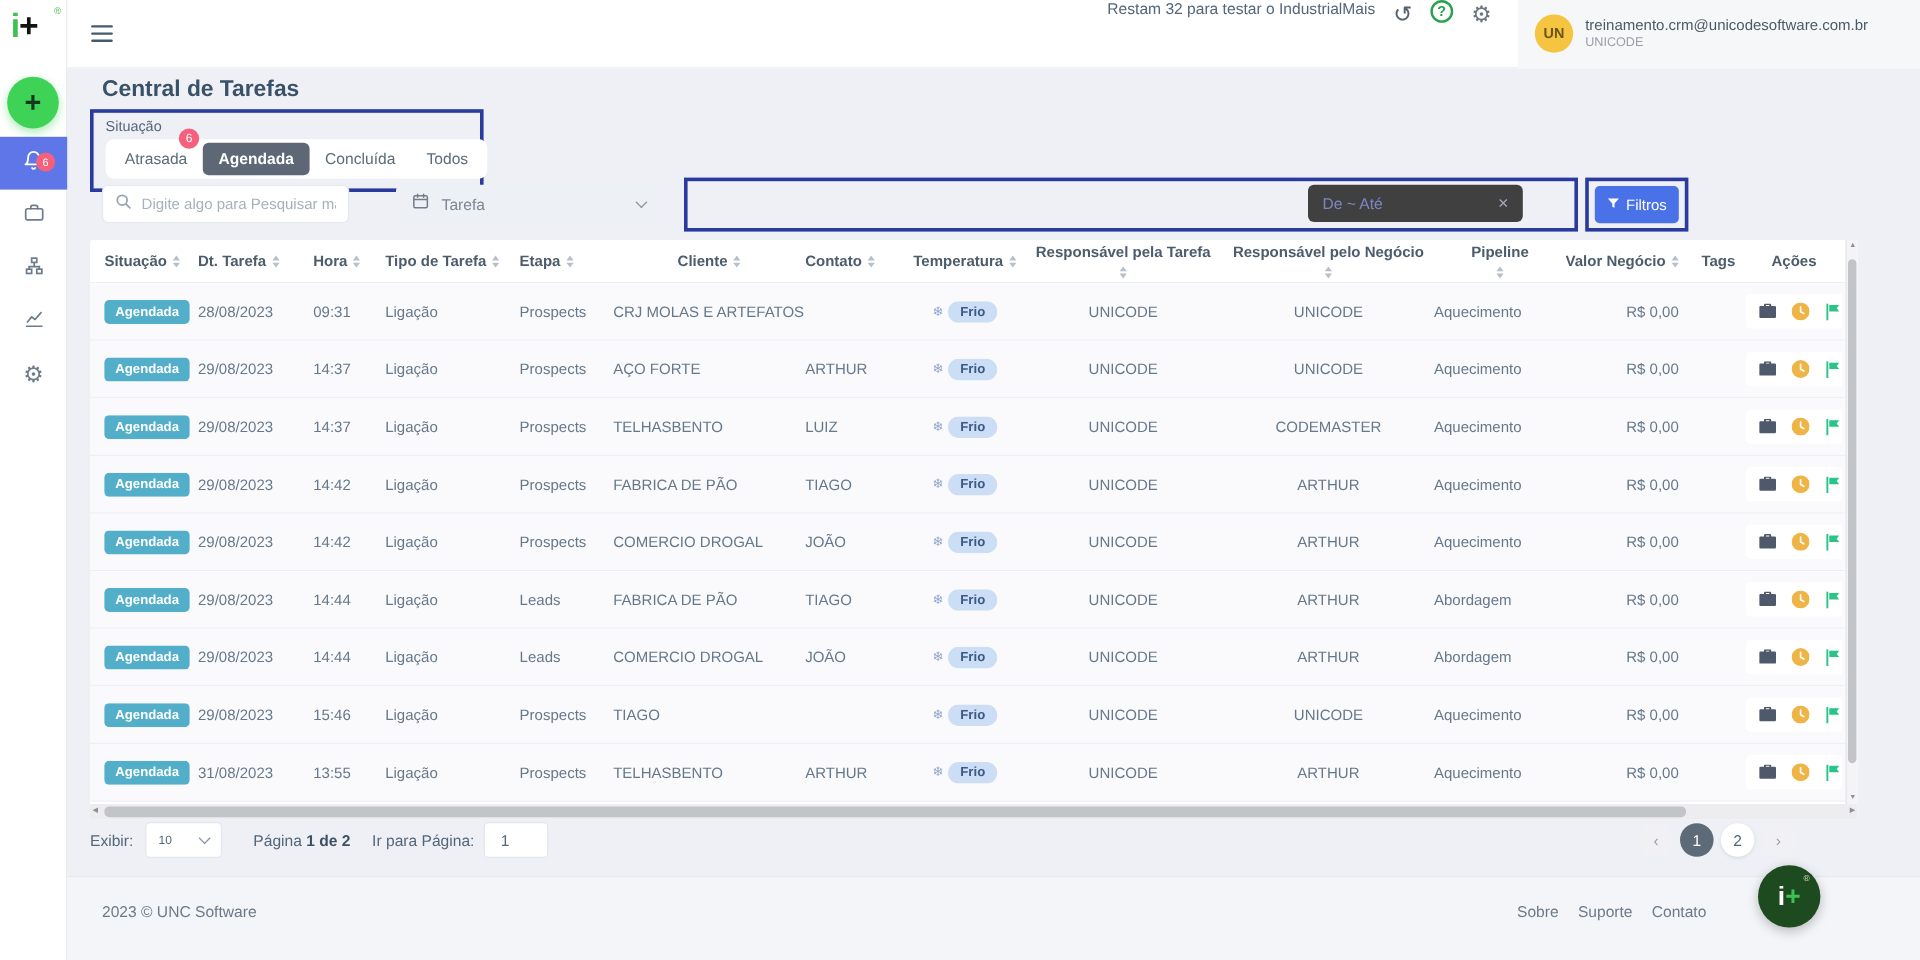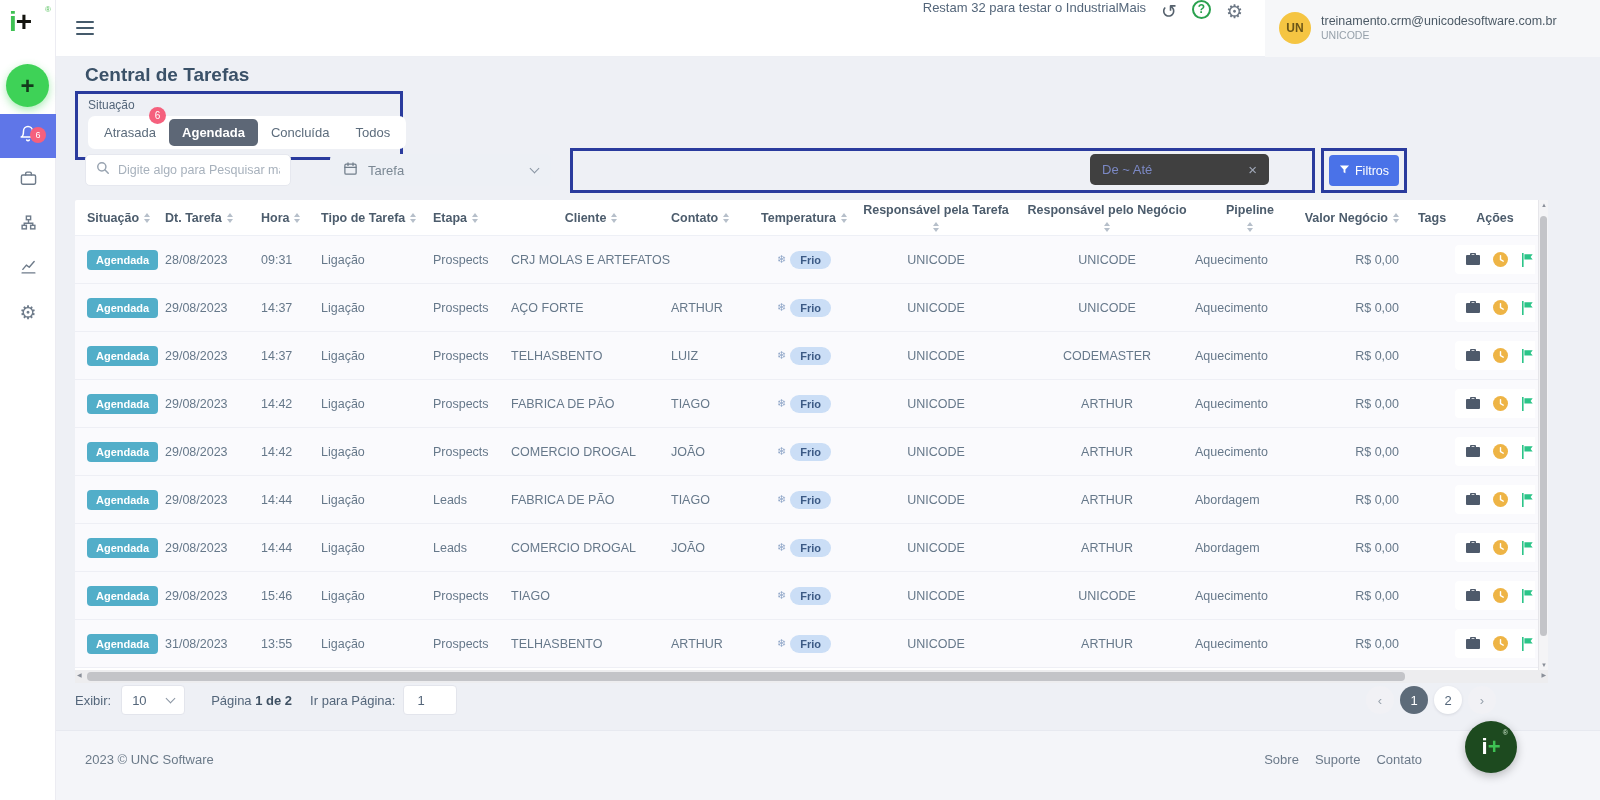--- a/index.html
+++ b/index.html
@@ -135,21 +135,21 @@
   .hscroll .thumb { position:absolute; top:2px; left:12px; width:1318px; height:9px;
     background:#c3c4c8; border-radius:4px; }
   .hscroll .ar { position:absolute; top:1px; font-size:6px; color:#8a8f99; }
 
   
   .pager { position:absolute; left:19px; top:627px; width:1473px; height:32px; display:flex;
     align-items:center; }
   .pager .lab { font-size:13px; color:#54667a; }
   .size-select { margin-left:10px; width:64px; height:30px; background:#fff; border:1px solid #e3e5ec;
     border-radius:4px; display:flex; align-items:center; padding:0 10px; cursor:pointer; gap:14px; }
-  .size-select .val { font-size:13px; color:#54667a; flex:1; }
+  .size-select .val { font-size:10px; color:#54667a; flex:1; }
   .pinfo { margin-left:26px; font-size:13px; color:#54667a; }
   .pinfo b { color:#3e5062; }
   .goto-lab { margin-left:18px; }
   .goto-input { margin-left:8px; width:54px; height:30px; background:#fff; border:1px solid #e3e5ec;
     border-radius:4px; font-size:13px; color:#54667a; padding-left:13px; font-family:inherit; outline:none; }
   .page-btns { margin-left:auto; margin-right:52px; display:flex; gap:6px; align-items:center; }
   .pbtn { width:28px; height:28px; border-radius:50%; border:none; cursor:pointer; font-size:13px;
     display:flex; align-items:center; justify-content:center; font-family:inherit;
     background:#f1f1f5; color:#97a1ac; }
   .pbtn.num { background:#fff; color:#54667a; box-shadow:0 1px 3px rgba(40,50,70,.12); }

